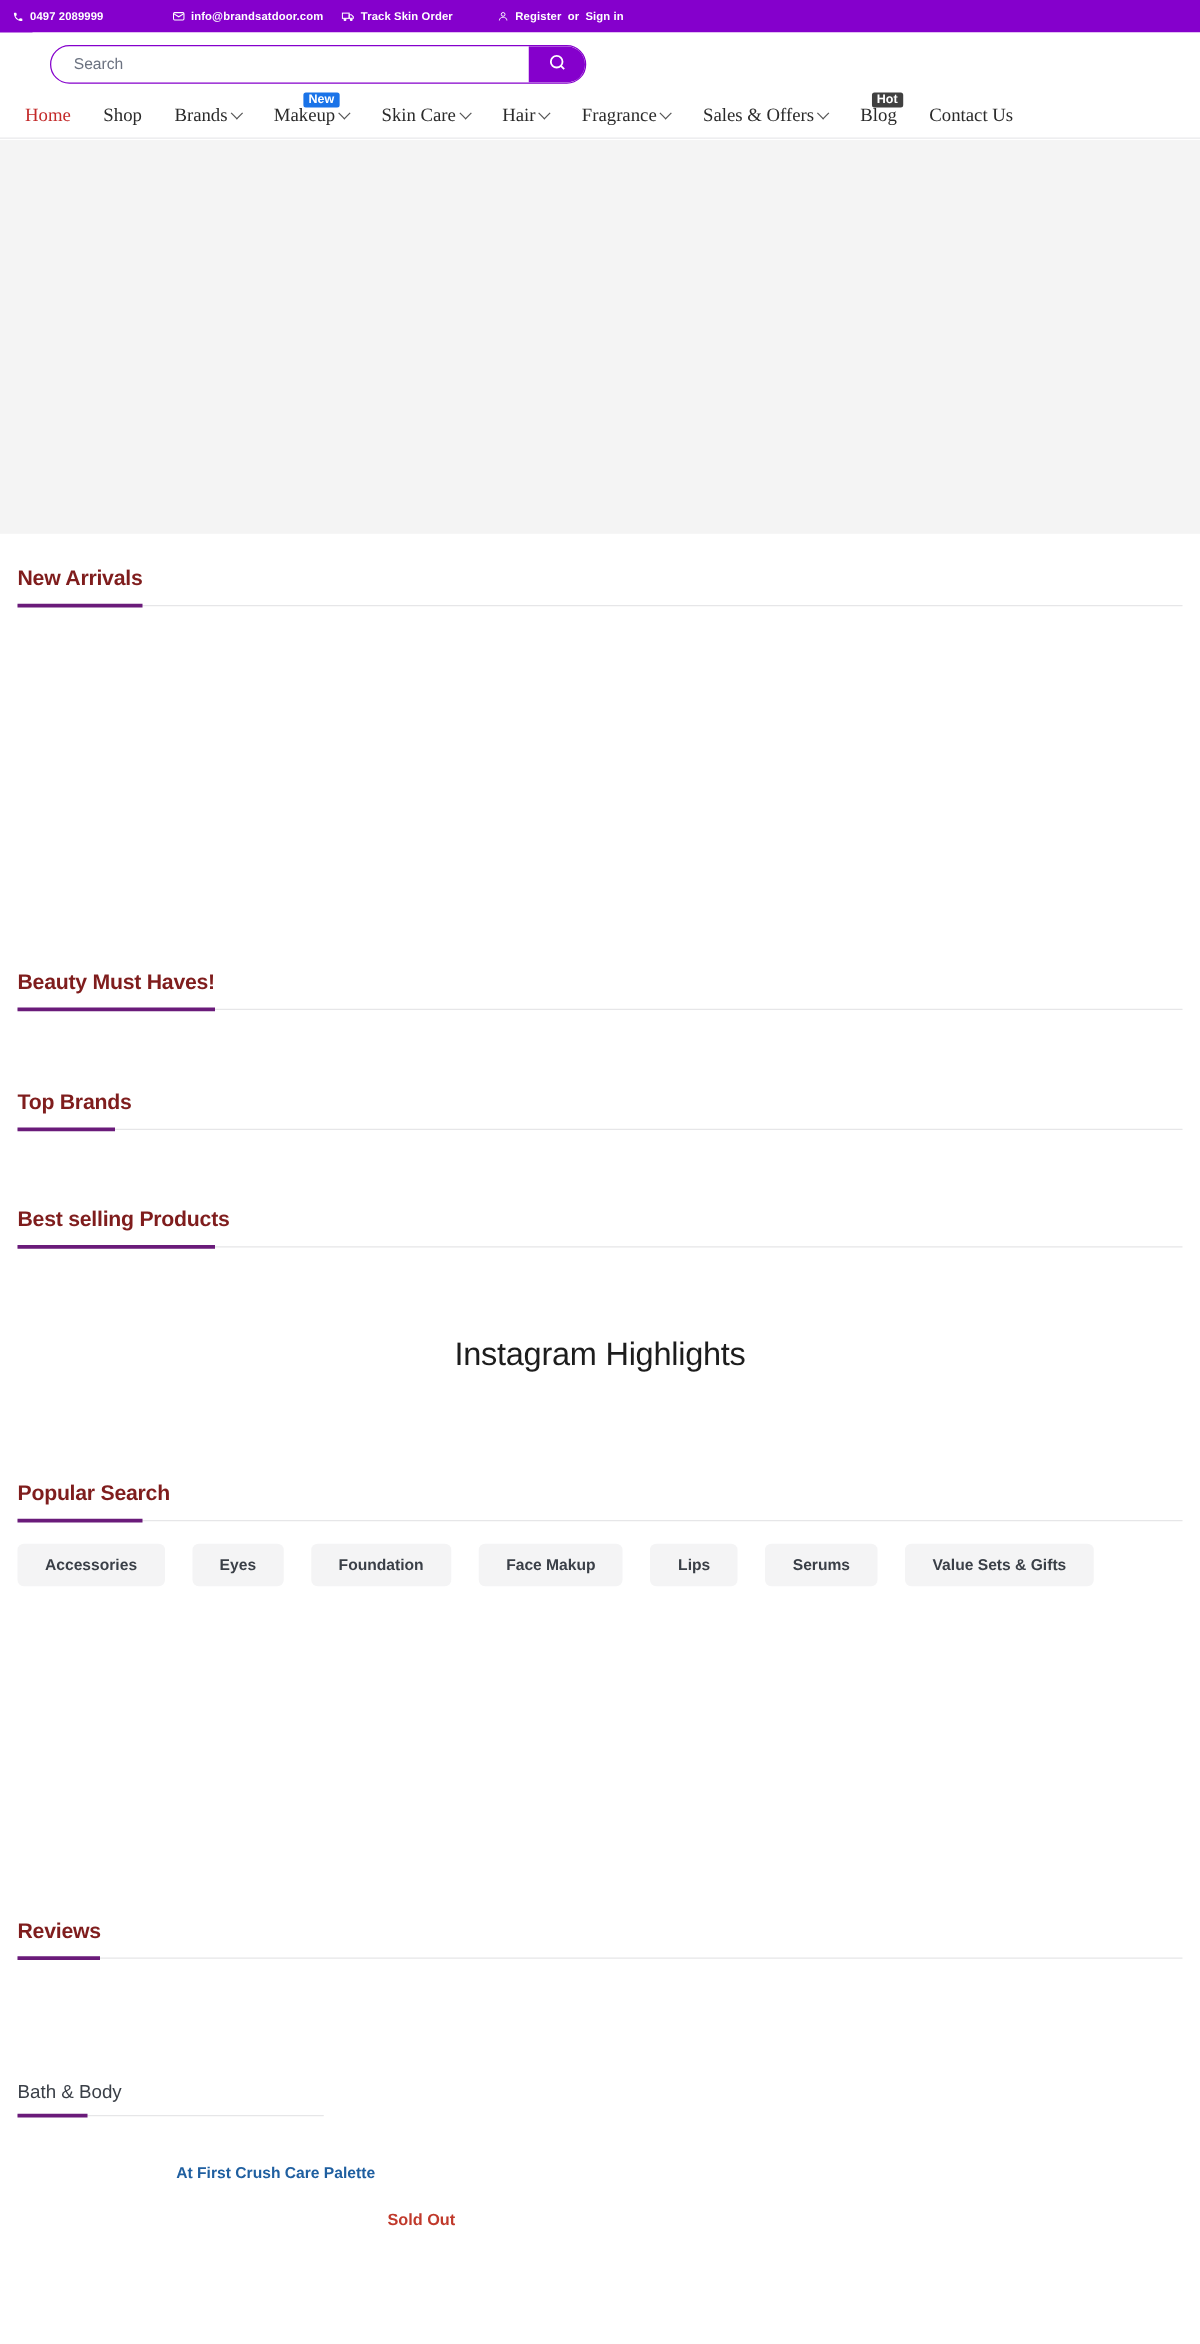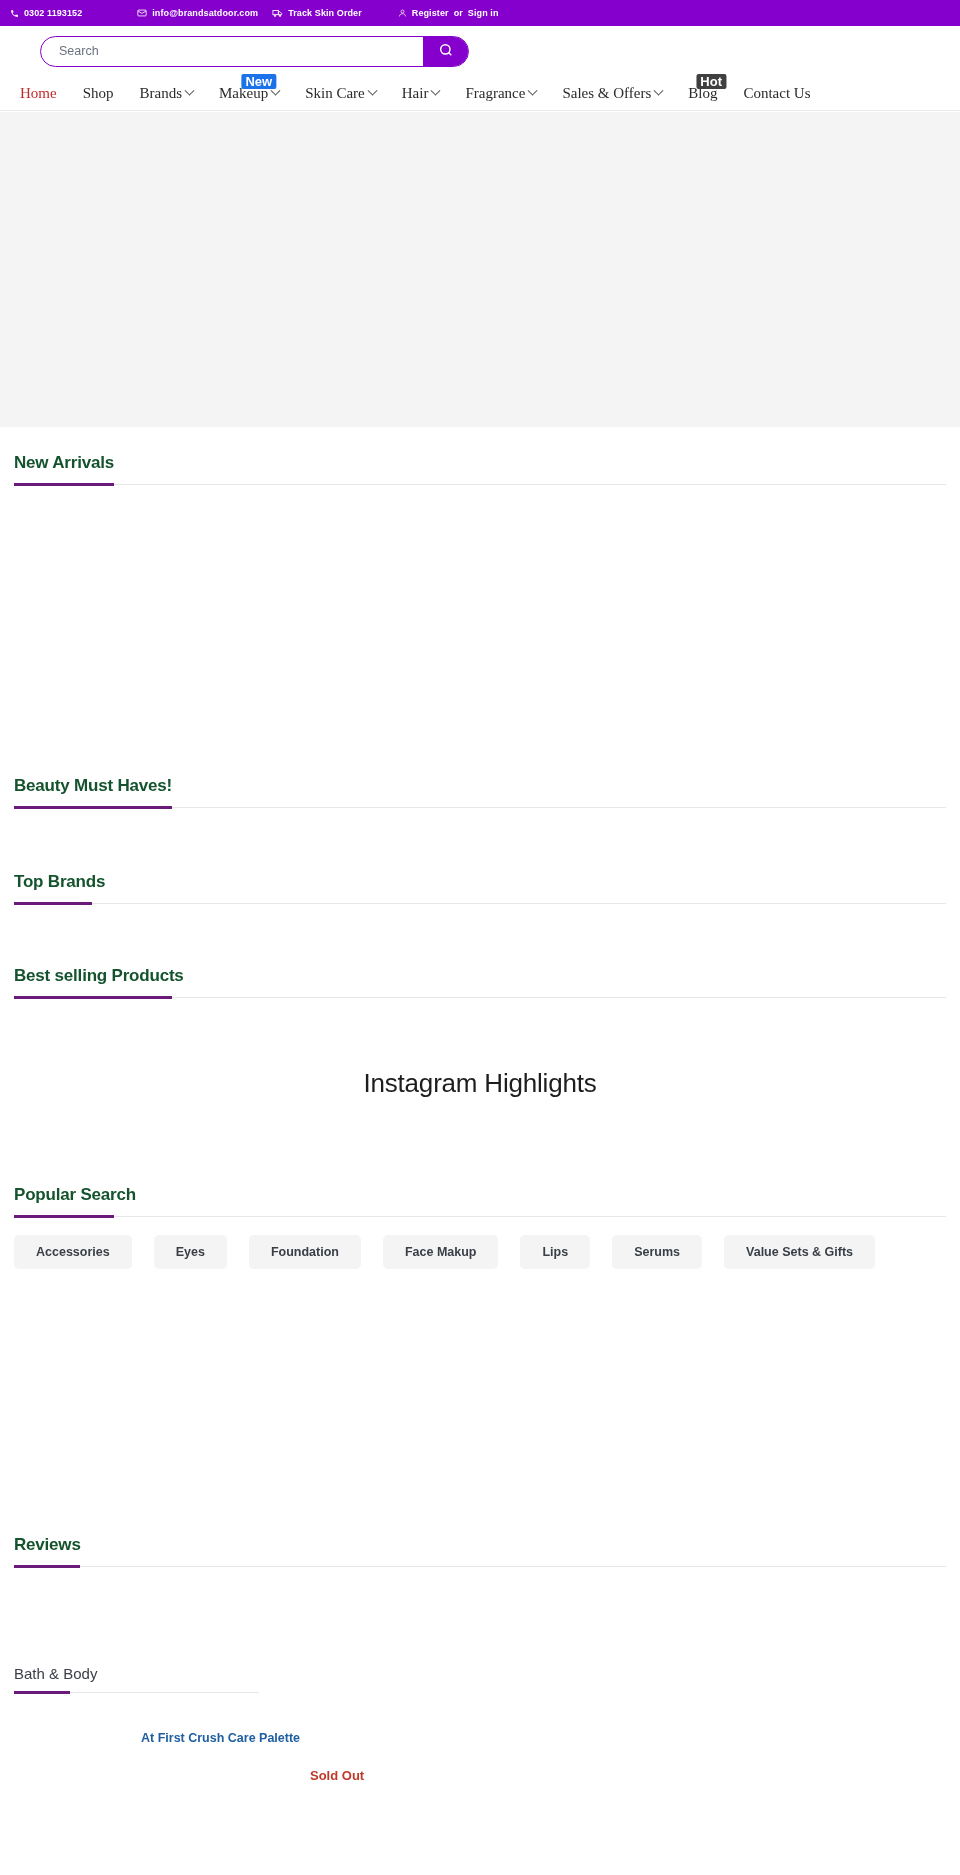--- a/index.html
+++ b/index.html
@@ -101,21 +101,21 @@
     border-right: 1.3px solid #555;
     border-bottom: 1.3px solid #555;
     transform: rotate(45deg) translate(-2px,-2px);
   }
   .badge {
     position: absolute;
     top: -11px;
     left: 50%;
     transform: translateX(-22%);
     font-family: "Liberation Sans", sans-serif;
-    font-size: 13px;
+    font-size: 10px;
     font-weight: bold;
     color: #fff;
     padding: 1px 4px 1.5px;
     border-radius: 2px;
     line-height: 1;
   }
   .badge.new { background: #1a73e8; }
   .badge.hot { background: #404040; }
 
   
@@ -127,21 +127,21 @@
 
   
   .section { padding: 0 14px; }
   .sec-head {
     position: relative;
     padding-top: 26px;
   }
   .sec-title {
     font-size: 17px;
     font-weight: bold;
-    color: #14532d;
+    color: #7f1d1d;
     letter-spacing: -.2px;
     padding-bottom: 11px;
   }
   .sec-rule {
     position: relative;
     height: 1px;
     background: #e6e6e8;
     width: 100%;
   }
   .sec-rule::before {
@@ -250,21 +250,21 @@
 </head>
 <body>
 
 <div class="topbar">
   <div class="topbar-group">
     <span class="ico">
       <svg width="9" height="9" viewBox="0 0 24 24" fill="#fff">
           <path d="M6.6 10.8c1.4 2.8 3.8 5.1 6.6 6.6l2.2-2.2c.3-.3.7-.4 1-.2 1.2.4 2.4.6 3.6.6.6 0 1 .4 1 1V20c0 .6-.4 1-1 1C10.6 21 3 13.4 3 4c0-.6.4-1 1-1h3.5c.6 0 1 .4 1 1 0 1.3.2 2.5.6 3.6.1.3 0 .7-.2 1l-2.3 2.2z"></path>
         </svg>
     </span>
-    <span>0302 1193152</span>
+    <span>0497 2089999</span>
   </div>
 
   <div class="tb-sep"></div>
 
   <div class="topbar-group">
     <span class="ico">
       <svg width="10" height="10" viewBox="0 0 24 24" fill="none" stroke="#fff" stroke-width="2">
           <rect x="2" y="5" width="20" height="14" rx="2"></rect>
           <path d="M2 7l10 6 10-6"></path>
         </svg>

